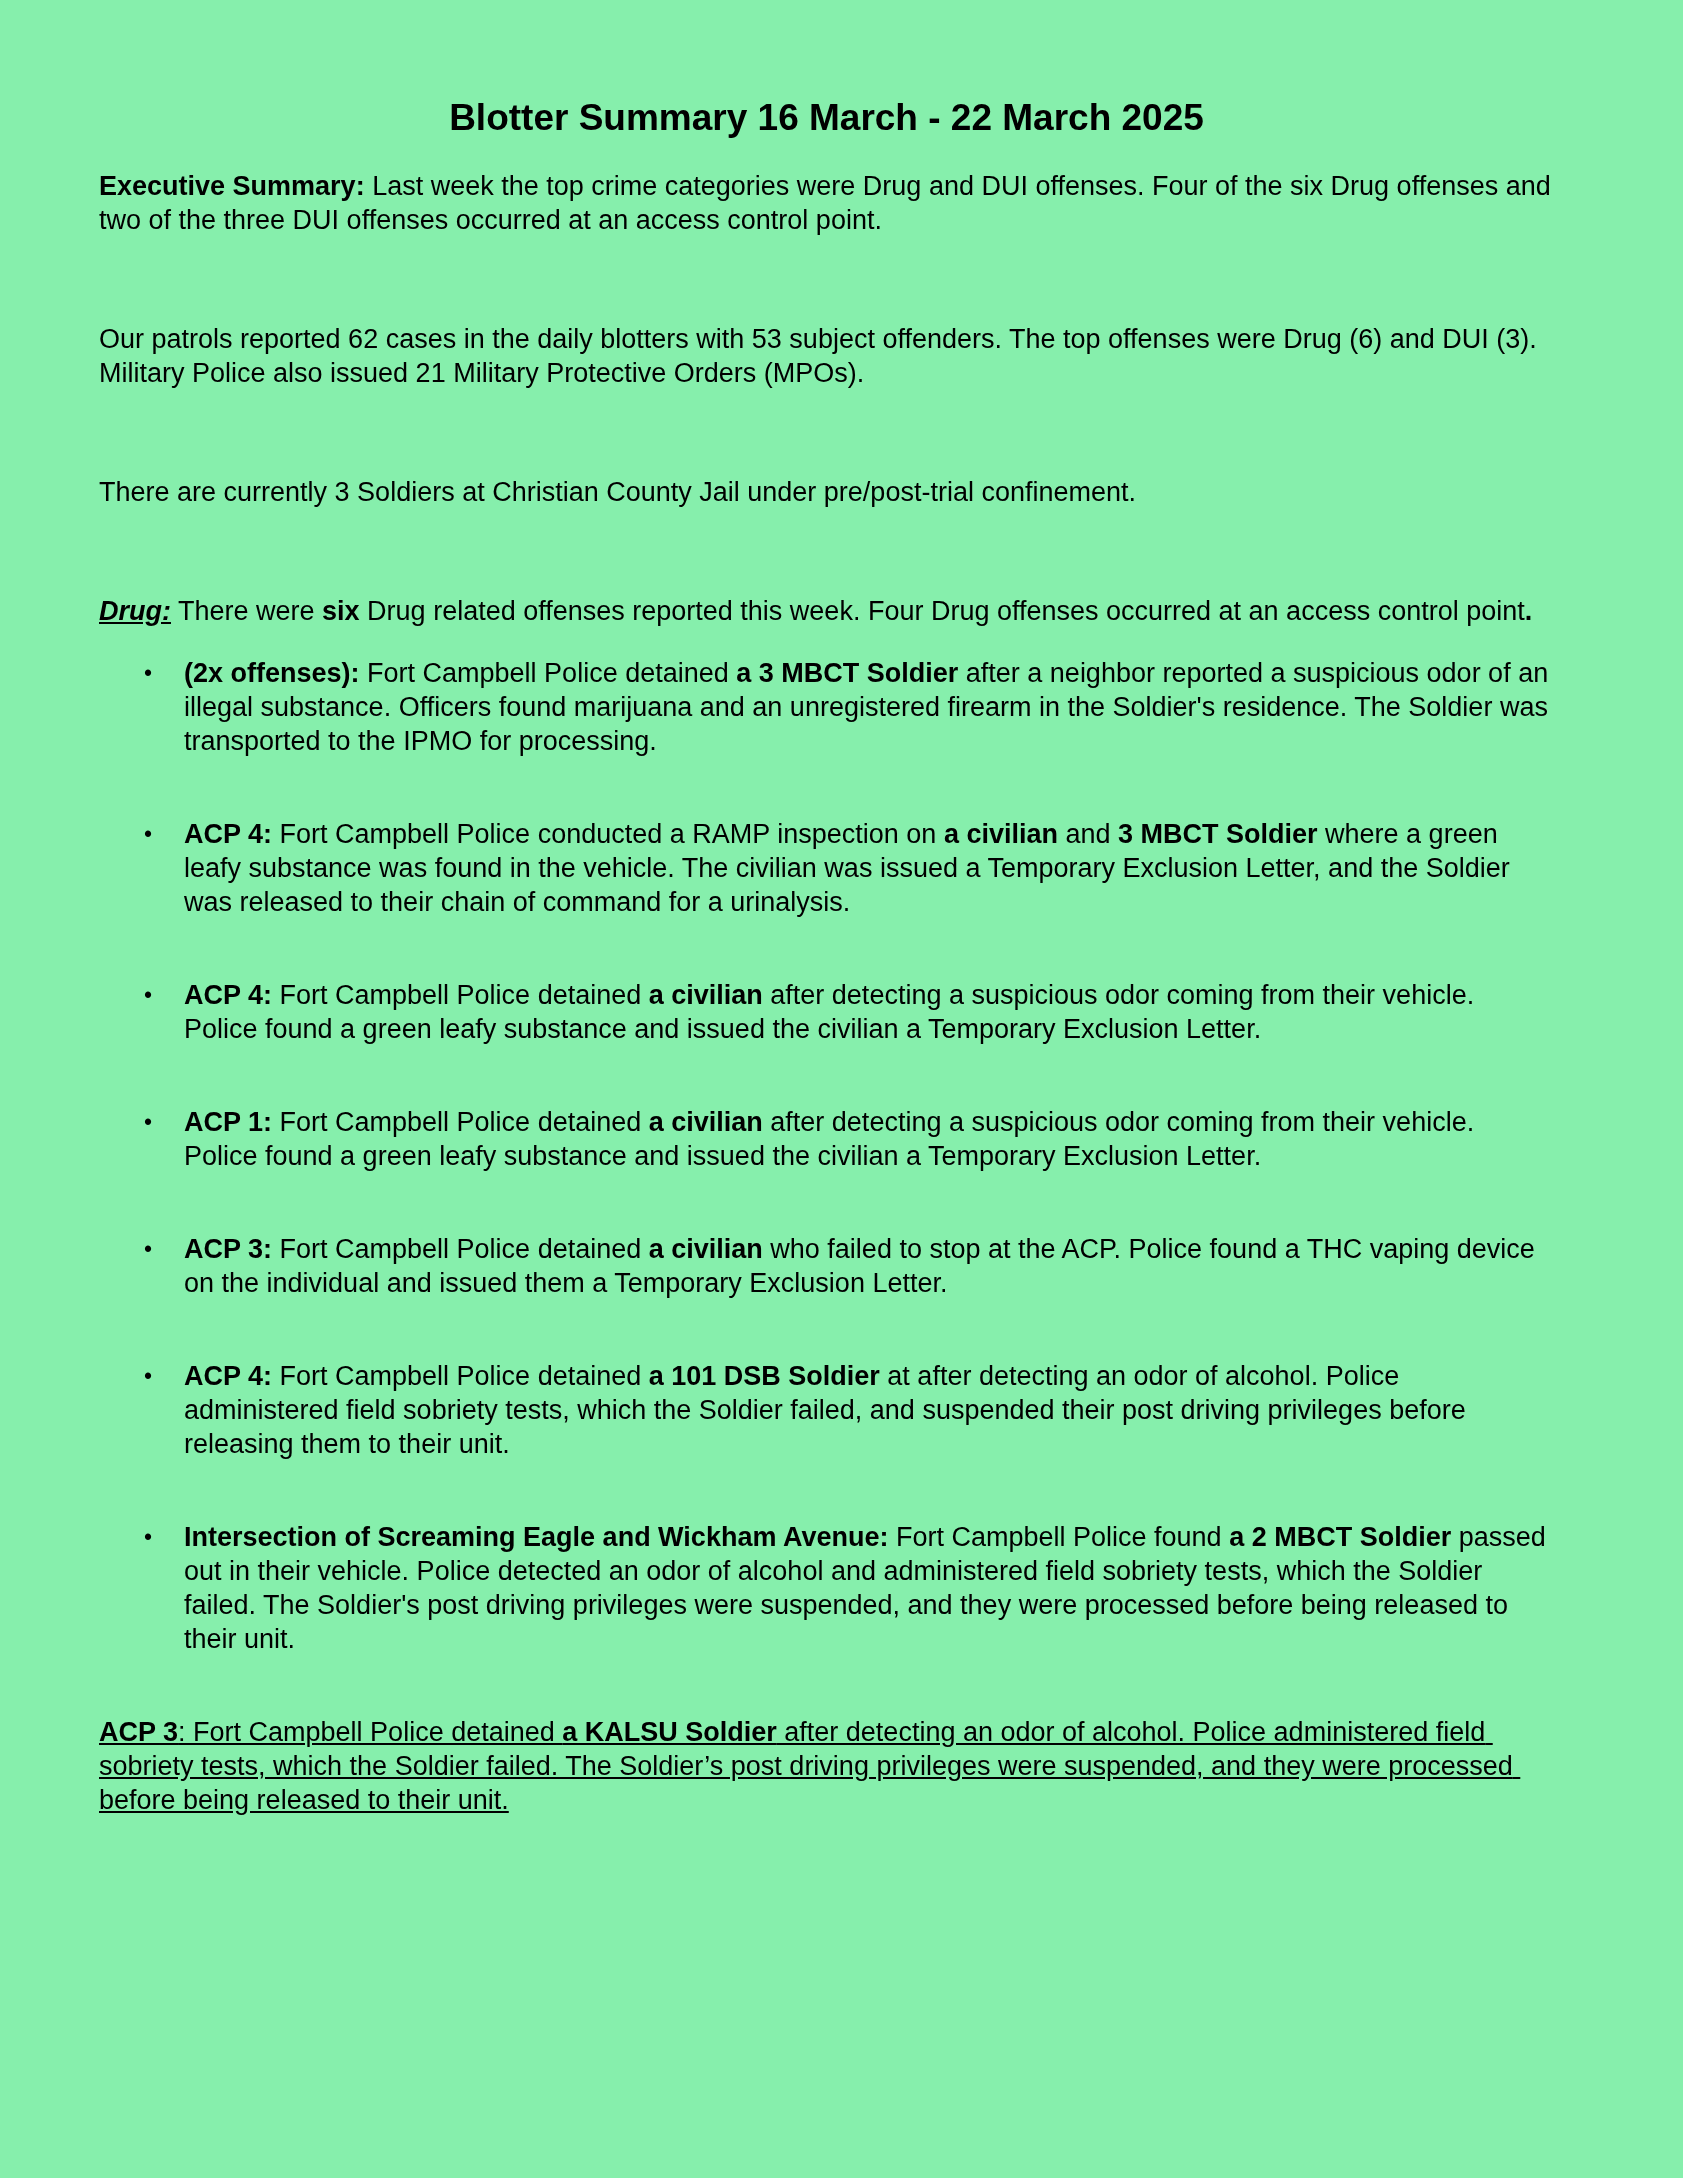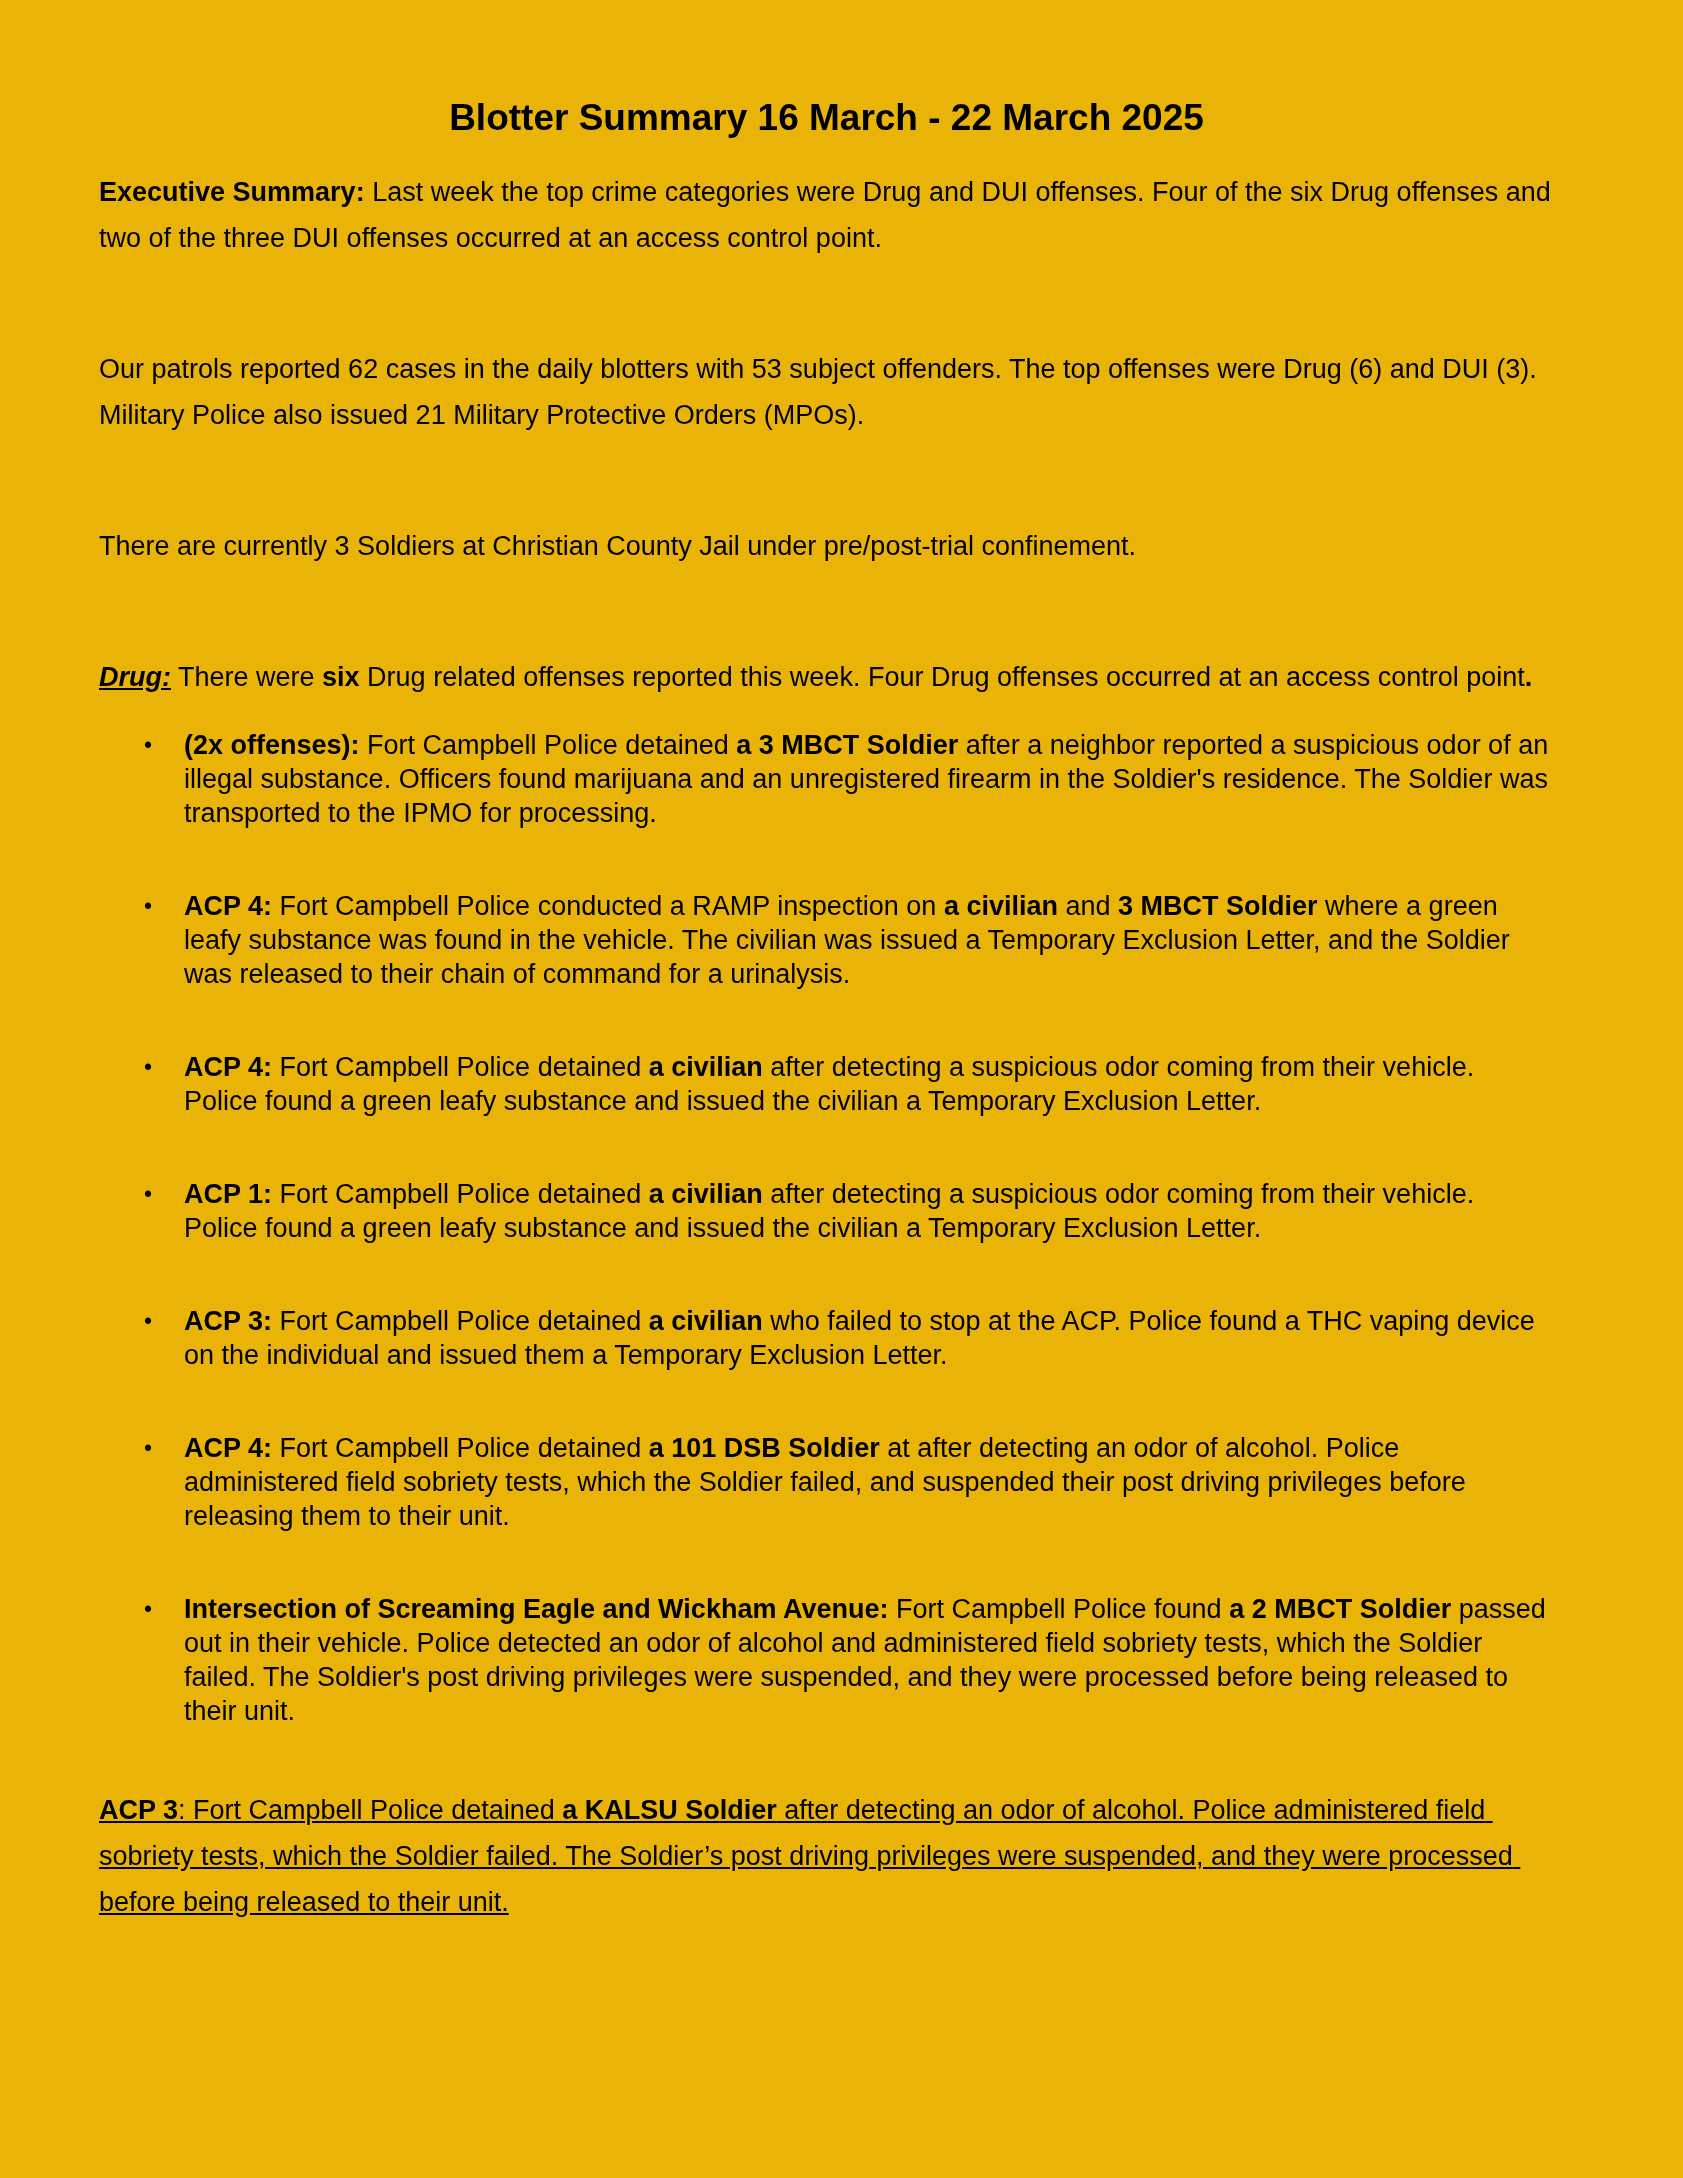--- a/index.html
+++ b/index.html
@@ -12,32 +12,32 @@
     height: 2178px;
     overflow: hidden;
     font-family: "Liberation Sans", "DejaVu Sans", sans-serif;
     color: #000000;
   }
   .page {
     box-sizing: border-box;
     width: 1683px;
     height: 2178px;
     padding: 94px 129px 0 99px;
-    background: #eab308;
+    background: #86efac;
   }
   .doc-title {
     font-size: 37px;
     font-weight: 700;
     line-height: 48px;
     text-align: center;
     margin: 0 0 27px 0;
   }
   .para {
     font-size: 27px;
-    line-height: 46px;
+    line-height: 34px;
     margin: 0 0 85px 0;
     white-space: pre-wrap;
   }
   .heading-para {
     margin-bottom: 28px;
   }
   .final-para {
     margin-bottom: 12px;
     text-decoration: underline;
   }

